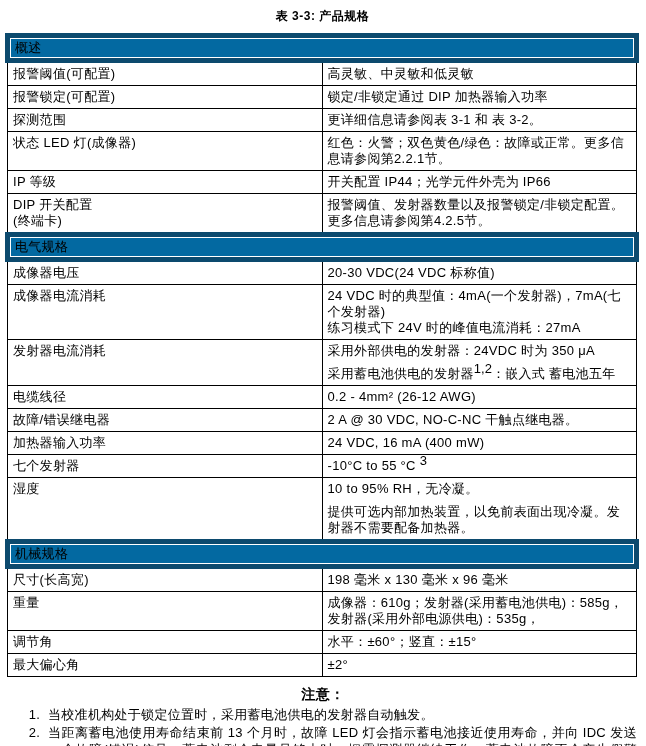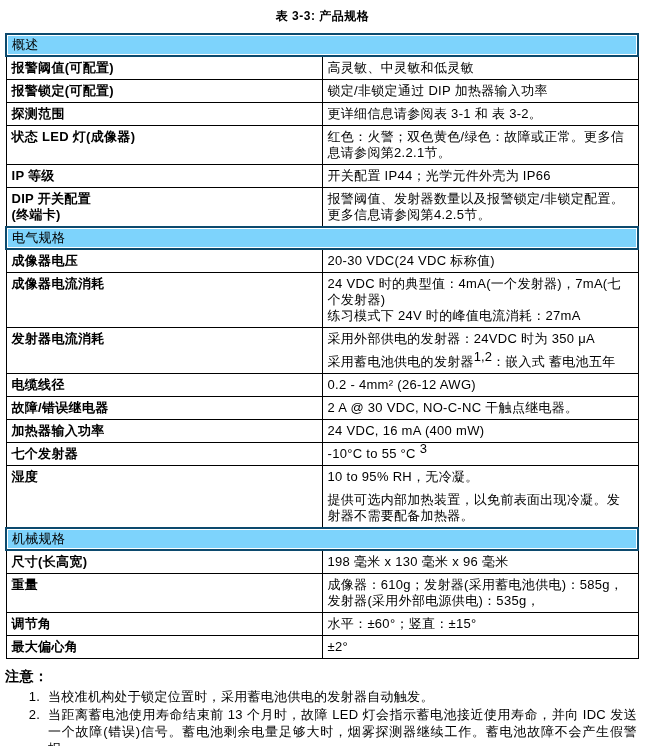--- a/index.html
+++ b/index.html
@@ -29,42 +29,43 @@
   table.spec-table td {
     border: 1px solid #000000;
     font-size: 13px;
     line-height: 16px;
     letter-spacing: 0.3px;
     padding: 3px 6px 3px 5px;
     vertical-align: top;
   }
   td.spec-label {
     width: 206px;
-    font-weight: bold;
+    font-weight: normal;
   }
   td.spec-value { width: 428px; }
   tr.section-row td {
-    background: #7dd3fc;
+    background: #0369a1;
     font-weight: normal;
     padding: 2px 6px 2px 5px;
-    border: 2px solid #0c4a6e;
+    border: 5px solid #0c4a6e;
     box-shadow: inset 0 0 0 1px #ffffff;
   }
   .para-gap { margin-top: 7px; }
   sup {
     font-size: 13px;
     line-height: 0;
     vertical-align: super;
     letter-spacing: 0;
   }
   .notes-heading {
     font-weight: bold;
     font-size: 14px;
     margin: 9px 0 2px 1px;
     letter-spacing: 0.5px;
+    text-align: center;
   }
   ol.notes-list {
     margin: 2px 0 0 0;
     padding-left: 40px;
     font-size: 13px;
     line-height: 17px;
     letter-spacing: 0.3px;
   }
   ol.notes-list li {
     margin: 0 4px 1px 0;

